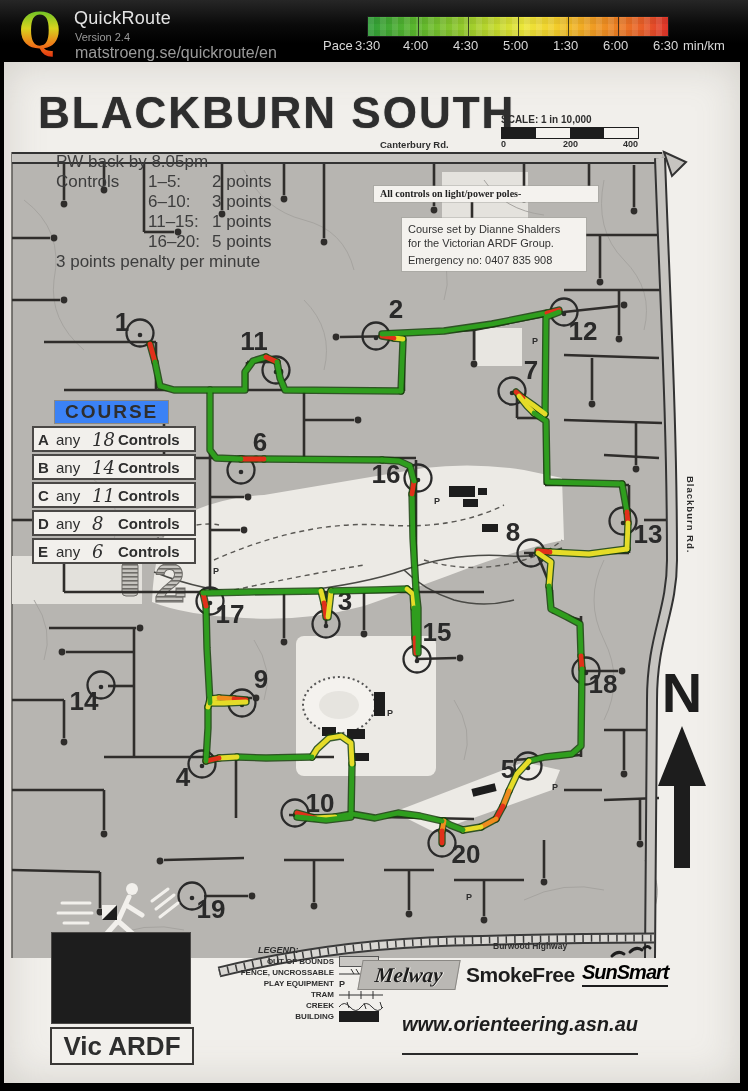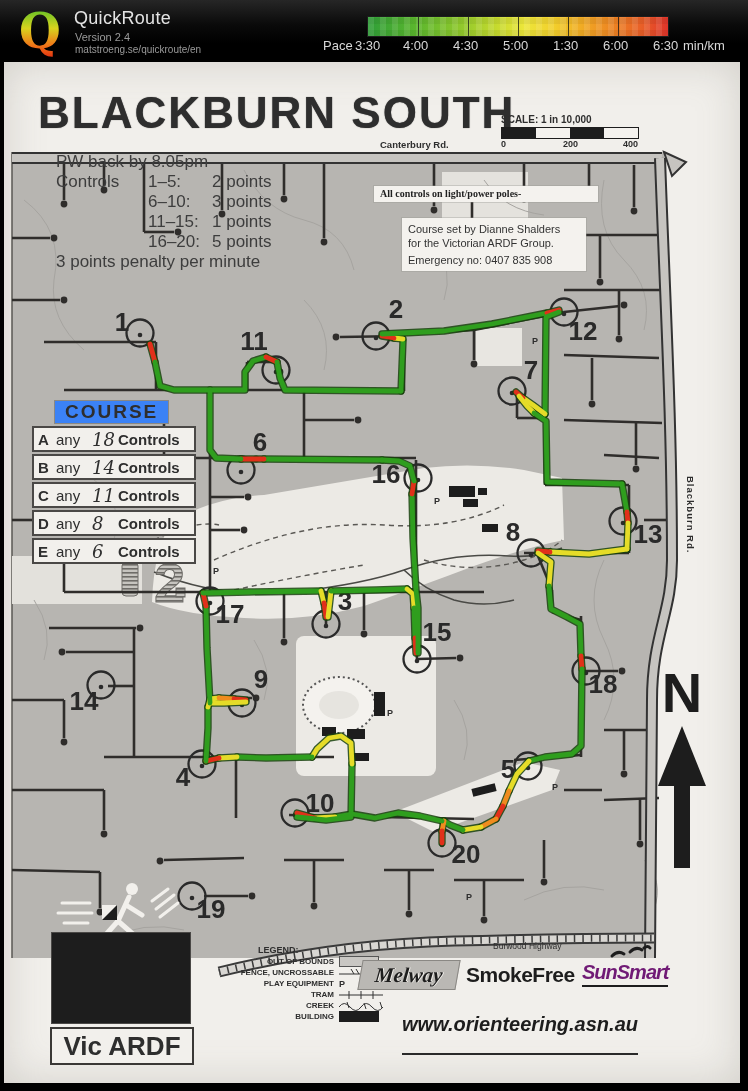--- a/index.html
+++ b/index.html
@@ -5,21 +5,21 @@
   html,body{margin:0;padding:0;background:#000;width:748px;height:1091px;overflow:hidden;
     font-family:"Liberation Sans",sans-serif;-webkit-font-smoothing:antialiased;}
   #app{position:relative;width:748px;height:1091px;background:#000;}
 
   
   #header{position:absolute;left:0;top:0;width:748px;height:62px;
     background:linear-gradient(#262626,#0a0a0a 40%,#000 70%);}
   #logo{position:absolute;left:14px;top:6px;width:52px;height:52px;}
   #app-title{position:absolute;left:74px;top:8px;font-size:18px;color:#e4e4e4;letter-spacing:.3px;}
   #app-version{position:absolute;left:75px;top:31px;font-size:11px;color:#9a9a9a;}
-  #app-url{position:absolute;left:75px;top:44px;font-size:10px;color:#9a9a9a;}
+  #app-url{position:absolute;left:75px;top:44px;font-size:16px;color:#9a9a9a;}
   #pace-bar{position:absolute;left:367px;top:16px;width:300px;height:19px;border:1px solid #1d1d1d;
     background:linear-gradient(90deg,#2f9e38 0%,#58b52e 15%,#8cc72c 30%,#c6da2e 43%,#ece63a 52%,
       #f2cf2c 62%,#f0a824 72%,#ed8222 82%,#e85c28 92%,#e0342a 100%);}
   #pace-bar .chk{position:absolute;inset:0;
     background-image:repeating-linear-gradient(90deg,rgba(255,255,255,.10) 0 6px,rgba(0,0,0,0) 6px 12px),
                      repeating-linear-gradient(0deg,rgba(0,0,0,.06) 0 6px,rgba(0,0,0,0) 6px 12px);}
   .pace-tick{position:absolute;top:0;width:1px;height:19px;background:rgba(20,20,20,.75);}
   .pace-label{position:absolute;top:38px;font-size:13px;color:#d8d8d8;}
   
   #paper{position:absolute;left:4px;top:62px;width:736px;height:1021px;background:#f1efeb;
@@ -39,51 +39,51 @@
   #scale-block{left:497px;top:52px;width:150px;}
   #scale-label{font-size:10px;font-weight:bold;color:#2e2e2e;}
   #scale-bar{display:flex;margin-top:2px;width:136px;height:10px;border:1px solid #1d1d1d;}
   #scale-bar .seg{width:34px;height:10px;}
   #scale-ticks{position:relative;height:11px;width:150px;font-size:9px;font-weight:bold;color:#2e2e2e;}
   #scale-ticks span{position:absolute;top:0;}
 
   #canterbury-label{left:376px;top:77px;font-size:9.5px;font-weight:bold;color:#2e2e2e;}
   #blackburn-label{left:681px;top:414px;font-size:9.5px;font-weight:bold;color:#2e2e2e;
     writing-mode:vertical-rl;letter-spacing:1px;}
-  #burwood-label{left:489px;top:879px;font-size:8.5px;font-weight:normal;color:#2e2e2e;}
+  #burwood-label{left:489px;top:879px;font-size:8.5px;font-weight:bold;color:#2e2e2e;}
 
   #notice-box{left:370px;top:124px;width:214px;background:#f4f2ee;padding:2px 4px 3px 6px;
     font-family:"Liberation Serif",serif;font-weight:bold;font-size:10px;color:#1f1f1f;
     box-shadow:0 0 0 1px rgba(150,148,142,.35);}
   #setter-box{left:398px;top:156px;width:172px;background:#f4f2ee;padding:4px 6px;
     font-size:11px;color:#333;line-height:14px;box-shadow:0 0 0 1px rgba(150,148,142,.35);}
   #setter-box .l3{margin-top:3px;}
 
   #course-box{left:28px;top:338px;width:164px;}
   #course-title{margin-left:22px;display:inline-block;background:#3b82f6;border:1px solid #8a8884;
     padding:0 10px;font-size:19px;font-weight:bold;letter-spacing:2px;color:#2e2e2e;}
   .course-row{margin-top:2px;height:22px;background:#f2f0ec;border:2px solid #4a4846;
     display:flex;align-items:center;padding:0 4px;font-size:15px;font-weight:bold;color:#2e2e2e;}
   .course-row .lt{width:18px;}
   .course-row .any{width:36px;font-weight:normal;}
   .course-row .hand{width:26px;font-family:"DejaVu Serif",serif;font-style:italic;font-size:18px;font-weight:normal;}
 
   #legend-block{left:222px;top:883px;width:180px;font-size:8px;font-weight:bold;color:#2e2e2e;}
-  #legend-title{margin-left:32px;margin-bottom:1px;font-size:9px;}
+  #legend-title{margin-left:32px;margin-bottom:1px;font-size:9px;font-style:italic;}
   .lg-row{display:flex;align-items:center;height:11px;}
   .lg-row .lab{width:108px;text-align:right;padding-right:5px;white-space:nowrap;}
   .lg-row .sym{width:60px;display:flex;align-items:center;}
   .sw{display:inline-block;width:38px;height:9px;border:1px solid #555;}
 
   #melway{left:356px;top:898px;width:96px;height:28px;background:#bab8b4;transform:skewX(-10deg);
     border:1px solid #8a8884;display:flex;align-items:center;justify-content:center;}
   #melway span{font-family:"Liberation Serif",serif;font-style:italic;font-weight:bold;font-size:21px;
     color:#1d1d1d;transform:skewX(4deg);text-shadow:1px 0 0 #f4f2ee;}
   #smokefree{left:462px;top:901px;font-size:21px;font-weight:bold;color:#1d1d1d;letter-spacing:-.5px;}
-  #sunsmart{left:578px;top:899px;font-size:20px;font-weight:bold;font-style:italic;color:#701a75;
+  #sunsmart{left:578px;top:899px;font-size:20px;font-weight:bold;font-style:italic;color:#000000;
     letter-spacing:-1px;border-bottom:2px solid #1d1d1d;padding-bottom:1px;}
   #sunrays{left:604px;top:880px;}
   #website{left:398px;top:951px;font-size:20px;font-weight:bold;font-style:italic;color:#1d1d1d;
     border-bottom:2px solid #2a2a2a;padding-bottom:17px;}
 
   #vic-logo{left:48px;top:871px;width:138px;height:90px;background:#1d1d1d;box-shadow:0 0 0 1px #4a4846;}
   #vic-text{left:46px;top:965px;width:140px;height:34px;background:#f2f0ec;border:2px solid #3a3836;
     display:flex;align-items:center;justify-content:center;font-size:26px;font-weight:bold;color:#2e2e2e;}
 </style>
 </head>

